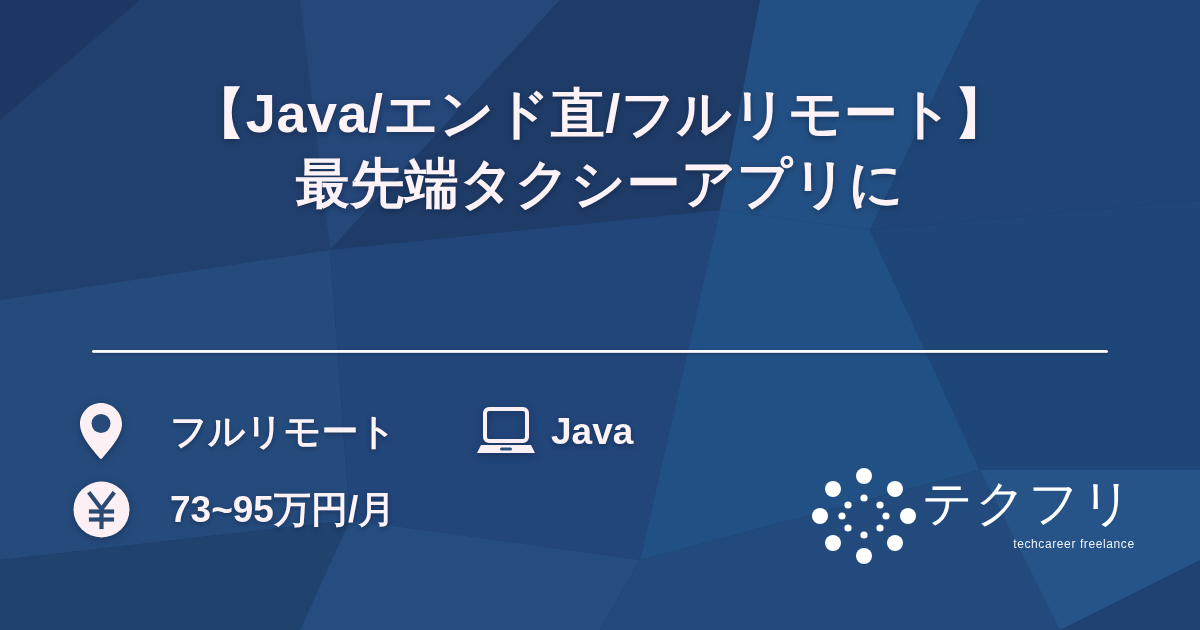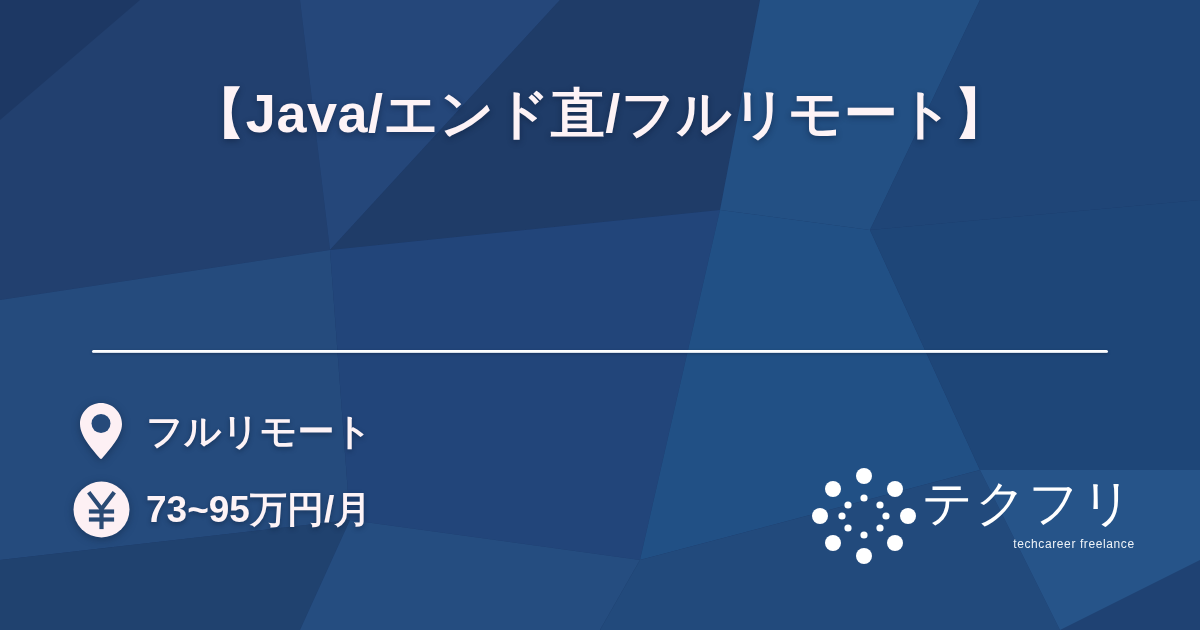--- a/index.html
+++ b/index.html
@@ -64,21 +64,21 @@
   }
   .info-row {
     display:flex;
     align-items:center;
     height:78px;
   }
   .info-cell {
     display:flex;
     align-items:center;
   }
-  .info-cell.col-a { width:405px; }
+  .info-cell.col-a { width:405px;gap:24px; }
   .info-cell.col-b { width:330px; }
 
   .ic {
     width:58px; height:58px;
     flex:0 0 58px;
     display:flex;
     align-items:center;
     justify-content:center;
   }
   .ic svg { display:block; filter:drop-shadow(0 2px 4px rgba(8,22,46,.4)); }
@@ -149,38 +149,49 @@
     <polygon points="640,560 980,470 1060,630 600,630" fill="#224a7c"></polygon>
     <polygon points="980,470 1200,470 1200,630 1060,630" fill="#265489"></polygon>
     <polygon points="1060,630 1200,560 1200,630" fill="#1f4273"></polygon>
     <polygon points="0,0 140,0 0,120" fill="#1d3864"></polygon>
   </svg>
 
   <div id="content">
 
     <div class="title-block">
       <div class="title-line">【Java/エンド直/フルリモート】</div>
+      <div class="title-line">最先端タクシーアプリに</div>
     </div>
 
     <div class="divider"></div>
 
     <div class="info">
 
       <div class="info-row">
 
         <div class="info-cell col-a">
           <span class="ic">
             <svg width="46" height="58" viewBox="0 0 46 58">
               <path d="M23 1 C11.4 1 2 10.4 2 22 C2 35 16 49 22 56.5 C22.5 57.1 23.5 57.1 24 56.5 C30 49 44 35 44 22 C44 10.4 34.6 1 23 1 Z" fill="#fdf0f4"></path>
               <circle cx="23" cy="21.5" r="9.5" fill="#264a7a"></circle>
             </svg>
           </span>
           <span class="info-label">フルリモート</span>
         </div>
 
+        <div class="info-cell col-b">
+          <span class="ic">
+            <svg width="58" height="48" viewBox="0 0 58 48">
+              <rect x="8" y="2" width="42" height="32" rx="4" ry="4" fill="none" stroke="#fdf0f4" stroke-width="4"></rect>
+              <path d="M4 38 L54 38 L58 46 L0 46 Z" fill="#fdf0f4"></path>
+              <rect x="23" y="40.5" width="12" height="3" rx="1.5" fill="#2a5280"></rect>
+            </svg>
+          </span>
+          <span class="info-label">Java</span>
+        </div>
 
       </div>
 
       <div class="info-row">
 
         <div class="info-cell col-a">
           <span class="ic">
             <svg width="57" height="57" viewBox="0 0 57 57">
               <circle cx="28.5" cy="28.5" r="28" fill="#fdf0f4"></circle>
               <g stroke="#2a4a74" stroke-width="4.2" stroke-linecap="square" fill="none">

